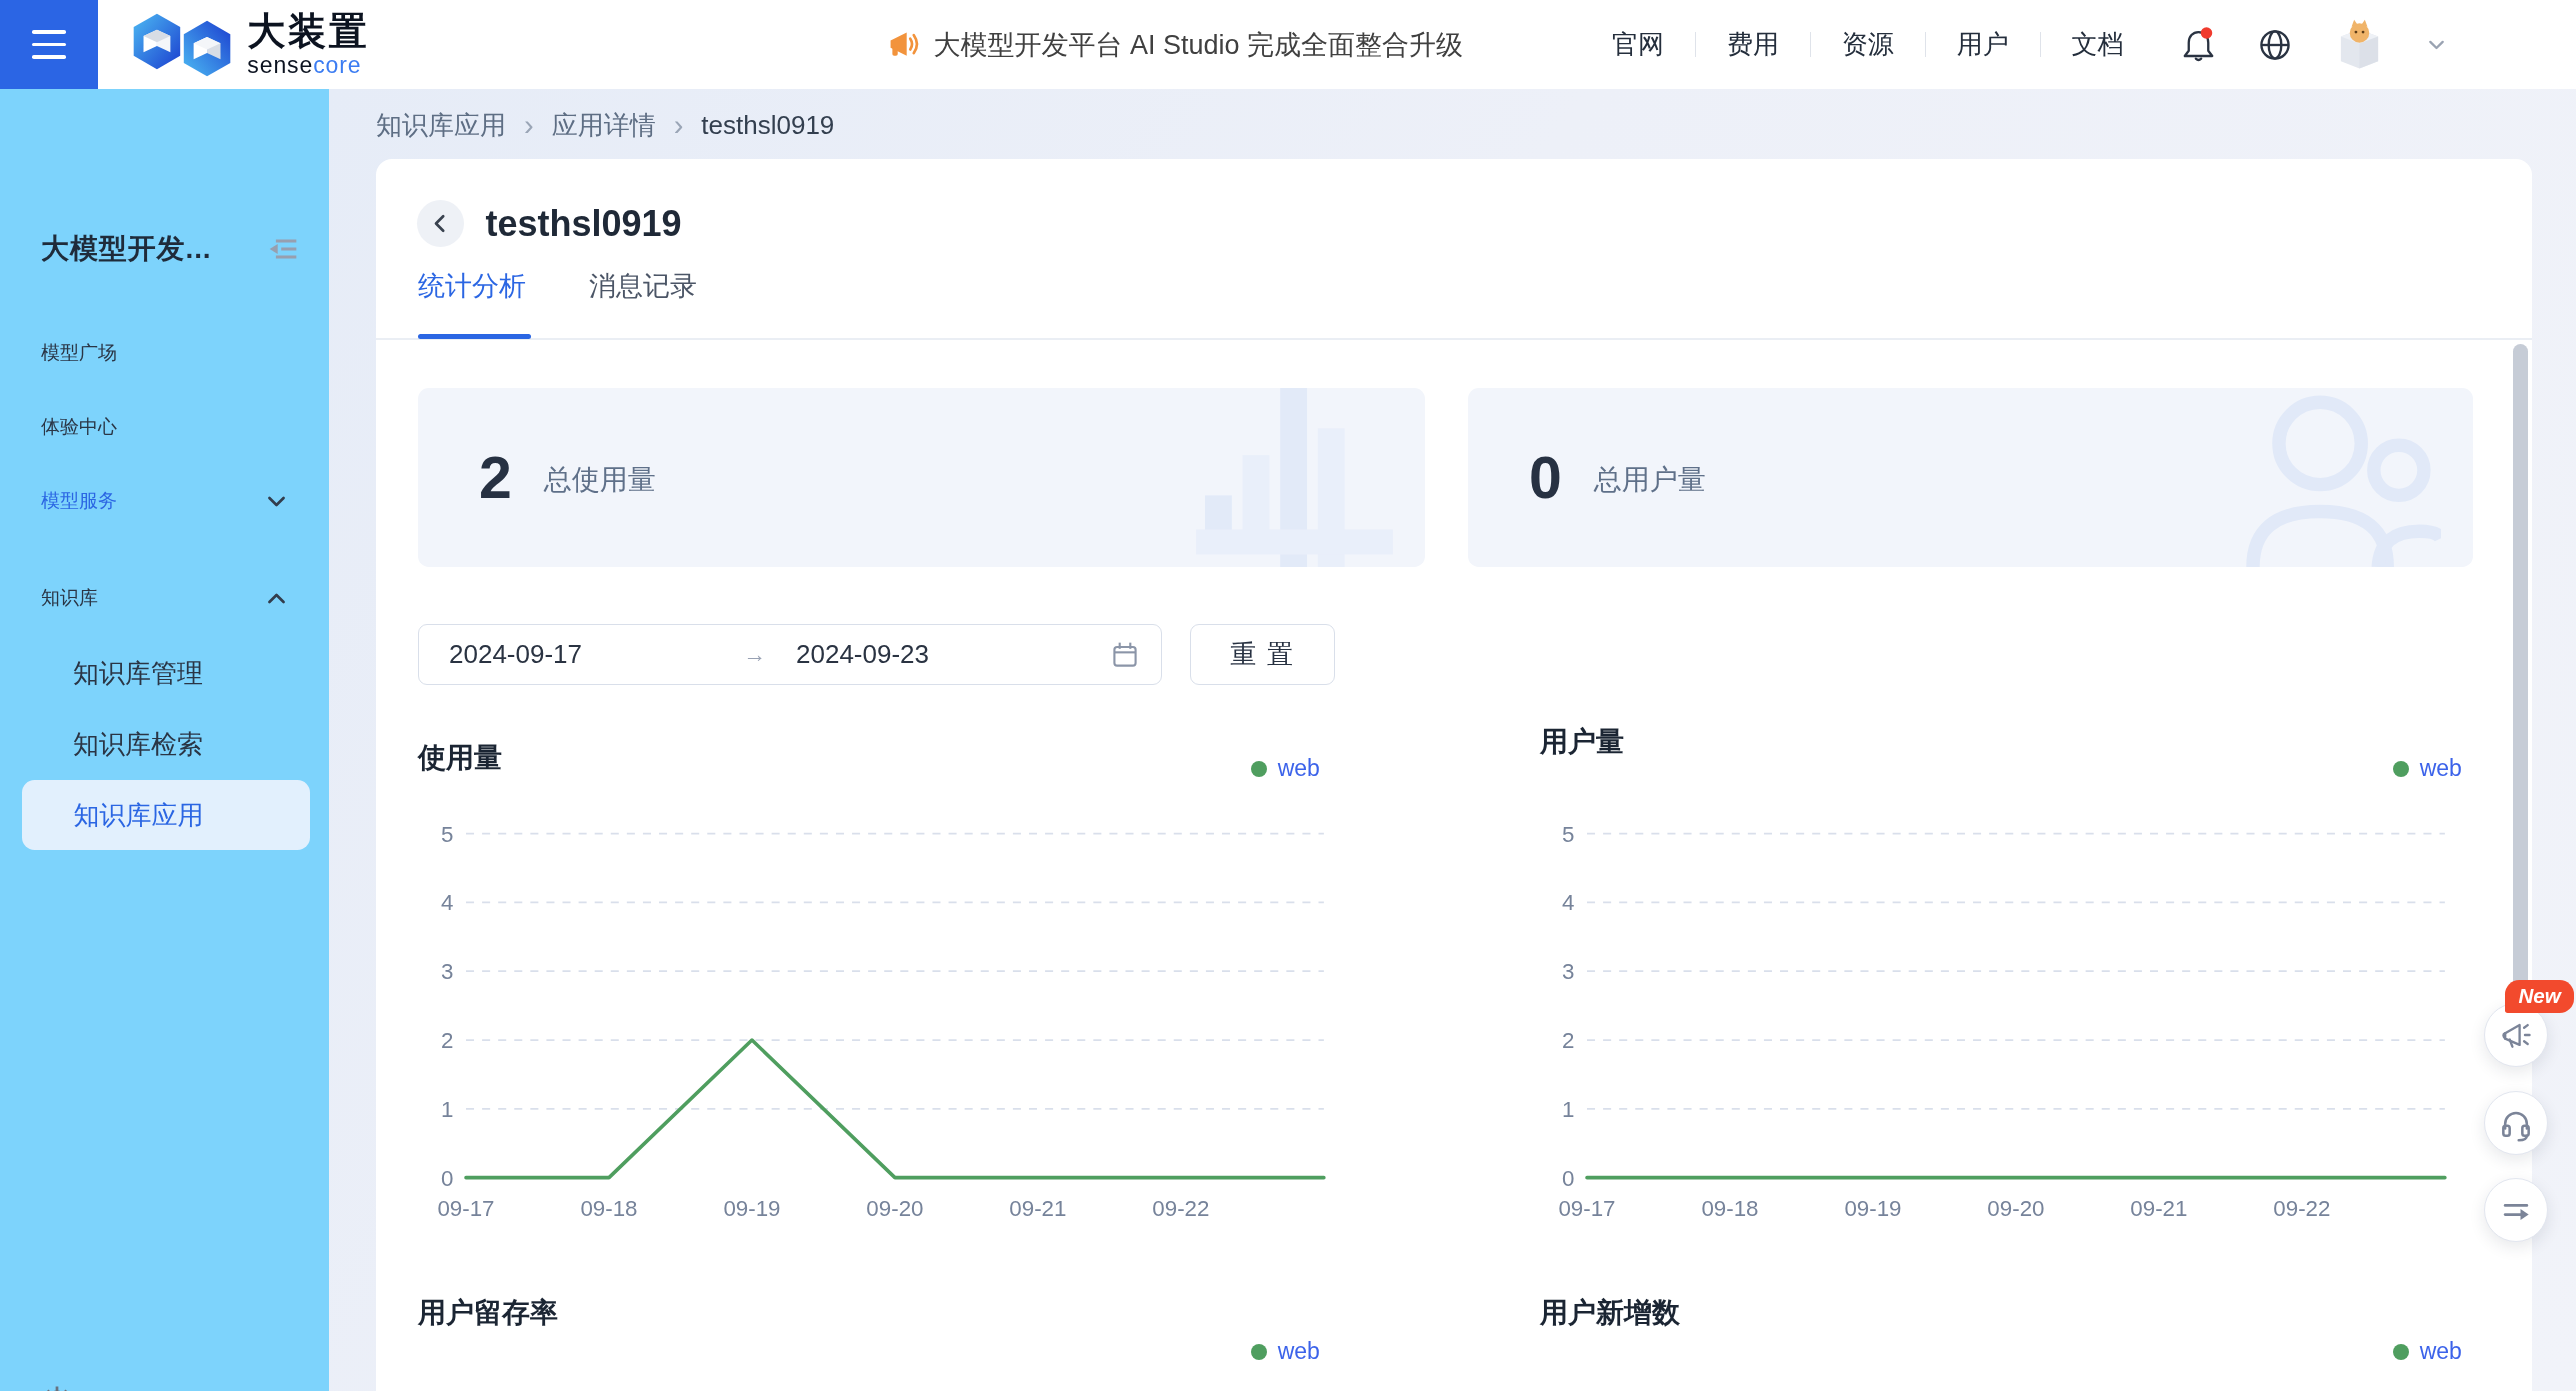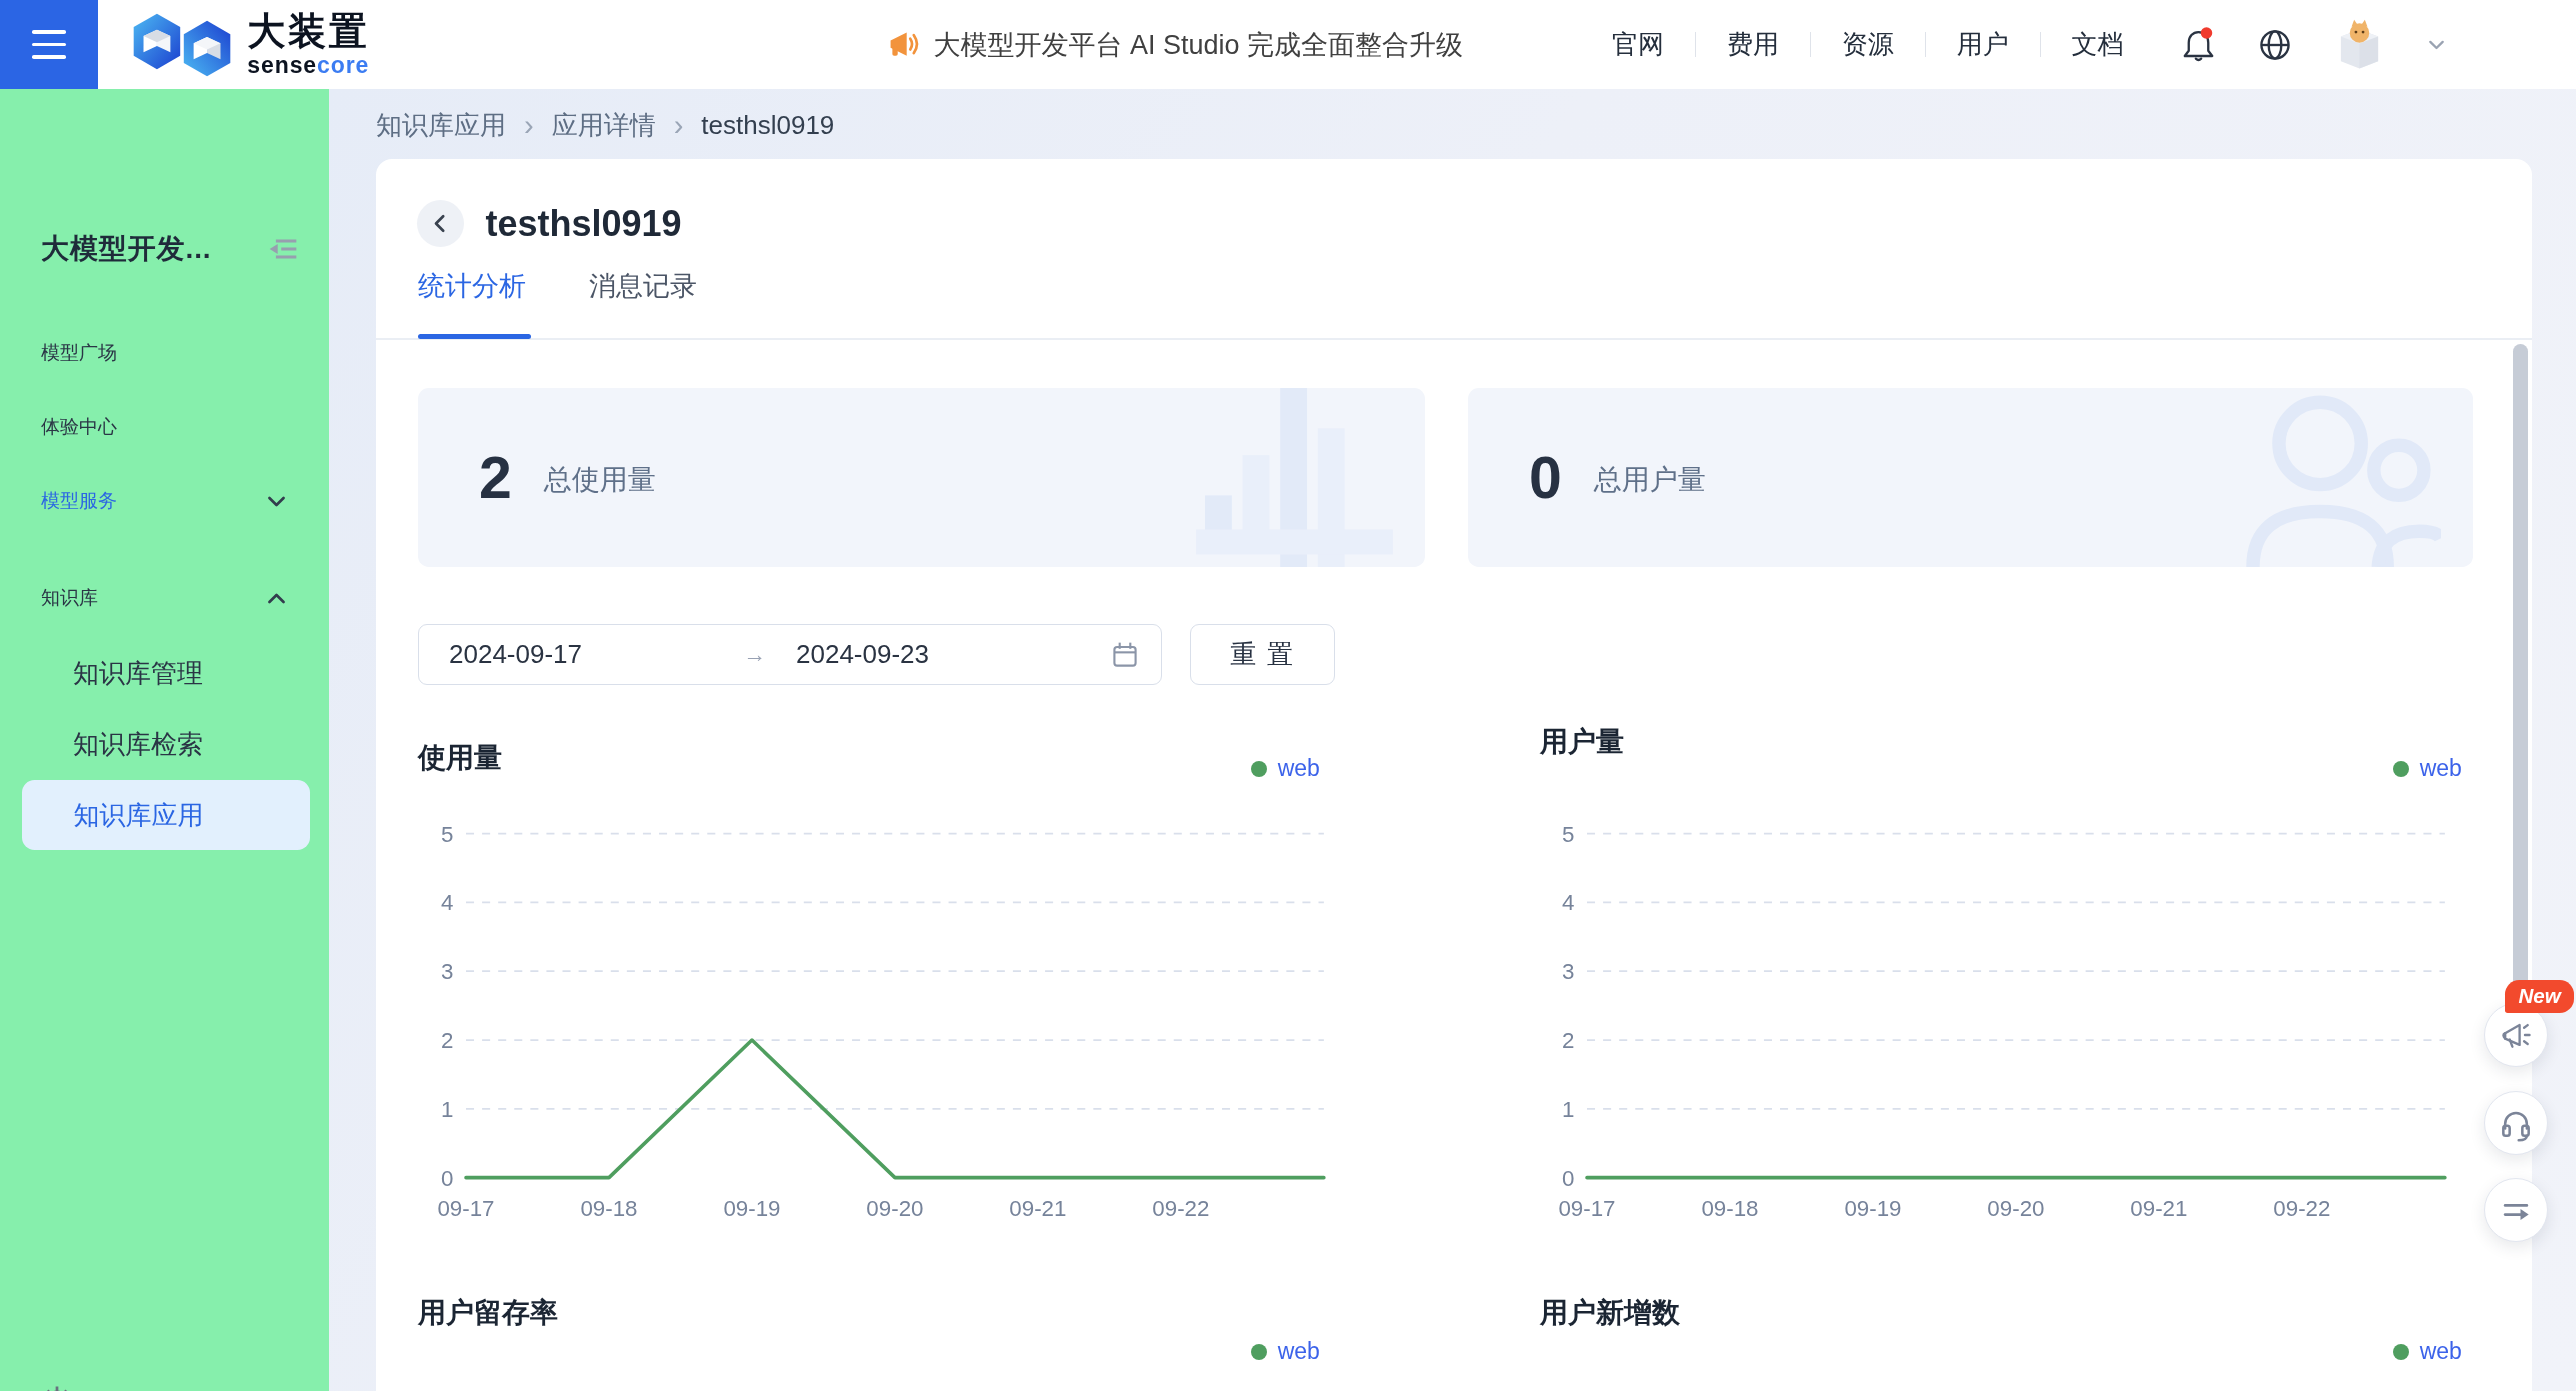--- a/index.html
+++ b/index.html
@@ -7,32 +7,32 @@
     font-family:"Liberation Sans","DejaVu Sans",sans-serif; }
   #app { position:relative; width:2244px; height:1392px; background:#fff; }
 
   
   .header { position:absolute; left:0; top:0; width:2576px; height:89px; background:#fff; z-index:6; }
   .hamburger { position:absolute; left:0; top:0; width:98px; height:89px; background:#2b65e4;
     display:flex; flex-direction:column; justify-content:center; align-items:center; gap:9px; cursor:pointer; }
   .hamburger i { width:34px; height:3.6px; background:#fff; border-radius:1.8px; }
   .logo { position:absolute; left:131px; top:9.8px; display:flex; align-items:center; gap:14.3px; }
   .logo-cn { font-size:38px; font-weight:bold; color:#0c1320; letter-spacing:2.7px; line-height:41px; }
-  .logo-en { font-size:23px; font-weight:bold; color:#0c1320; letter-spacing:0.9px; line-height:27px; }
+  .logo-en { font-size:23px; font-weight:normal; color:#0c1320; letter-spacing:0.9px; line-height:27px; }
   .logo-en .core { color:#3b7cf2; }
   .announce { position:absolute; left:887px; top:0; height:89px; display:flex; align-items:center; gap:12.5px;
     color:#404040; font-size:27px; }
   .topnav { position:absolute; left:1581px; top:0; height:89px; display:flex; align-items:center; }
   .topnav .item { padding:0 31px; font-size:26px; color:#242e3c; cursor:pointer; white-space:nowrap; }
   .topnav .sep { width:0.9px; height:25px; background:#dfe3ea; }
   .hicons { position:absolute; left:2179px; top:0; height:89px; display:flex; align-items:center; gap:38px; }
   .iconbtn { cursor:pointer; display:flex; align-items:center; }
 
   
-  .sidebar { position:absolute; left:0; top:89px; width:329px; height:1302px; background:#86efac; z-index:5;padding-left:44px; }
+  .sidebar { position:absolute; left:0; top:89px; width:329px; height:1302px; background:#7dd3fc; z-index:5;padding-left:44px; }
   .side-title { position:absolute; left:41px; top:141px; width:258px; display:flex; justify-content:space-between; align-items:center; }
   .side-title .t { font-size:28px; font-weight:bold; color:#1f2b3a; letter-spacing:0.9px; }
   .snav { position:absolute; left:41px; width:247px; height:70px; display:flex; align-items:center;
     font-size:19px; color:#2a3545; cursor:pointer; }
   .snav .chev { margin-left:auto; display:flex; }
   .snav.blue { color:#2b66e3; }
   .ssub { position:absolute; left:73px; width:215px; height:70px; display:flex; align-items:center;
     font-size:26px; color:#2a3545; cursor:pointer; }
   .spill { position:absolute; left:21.5px; width:288px; height:70px; background:#e2f0fd; border-radius:12.5px;
     display:flex; align-items:center; padding-left:52px; font-size:26px; color:#2b66e3; cursor:pointer; }

